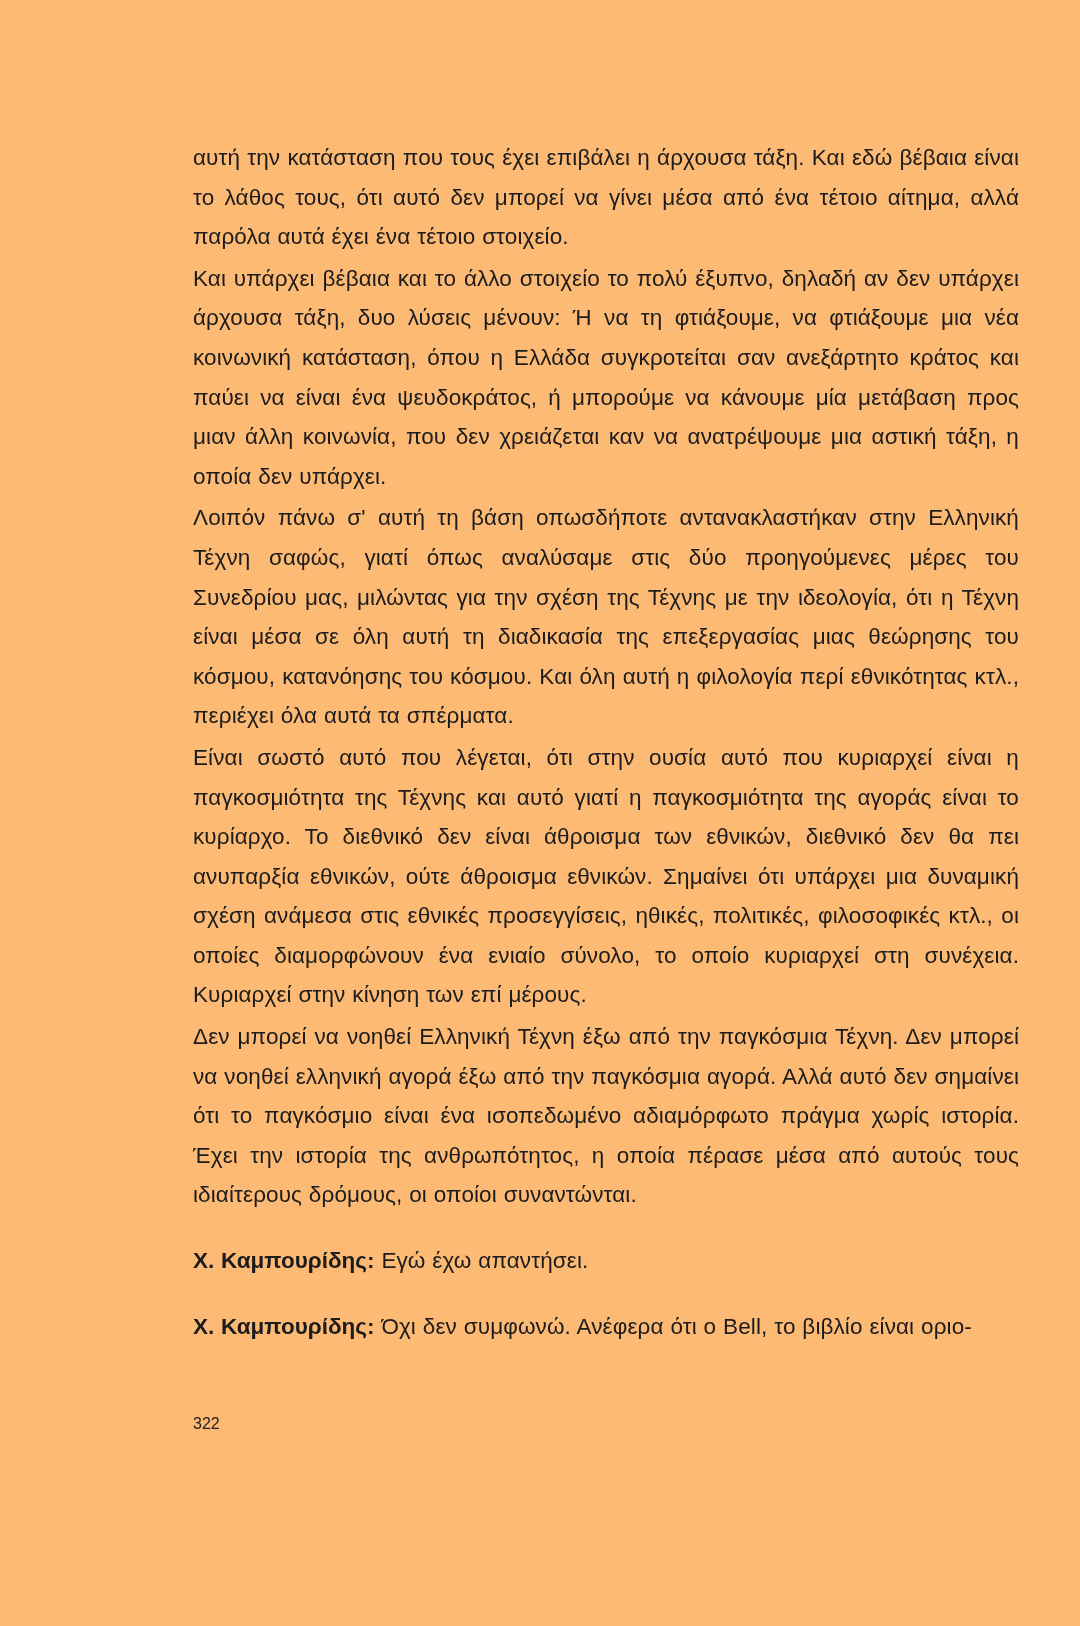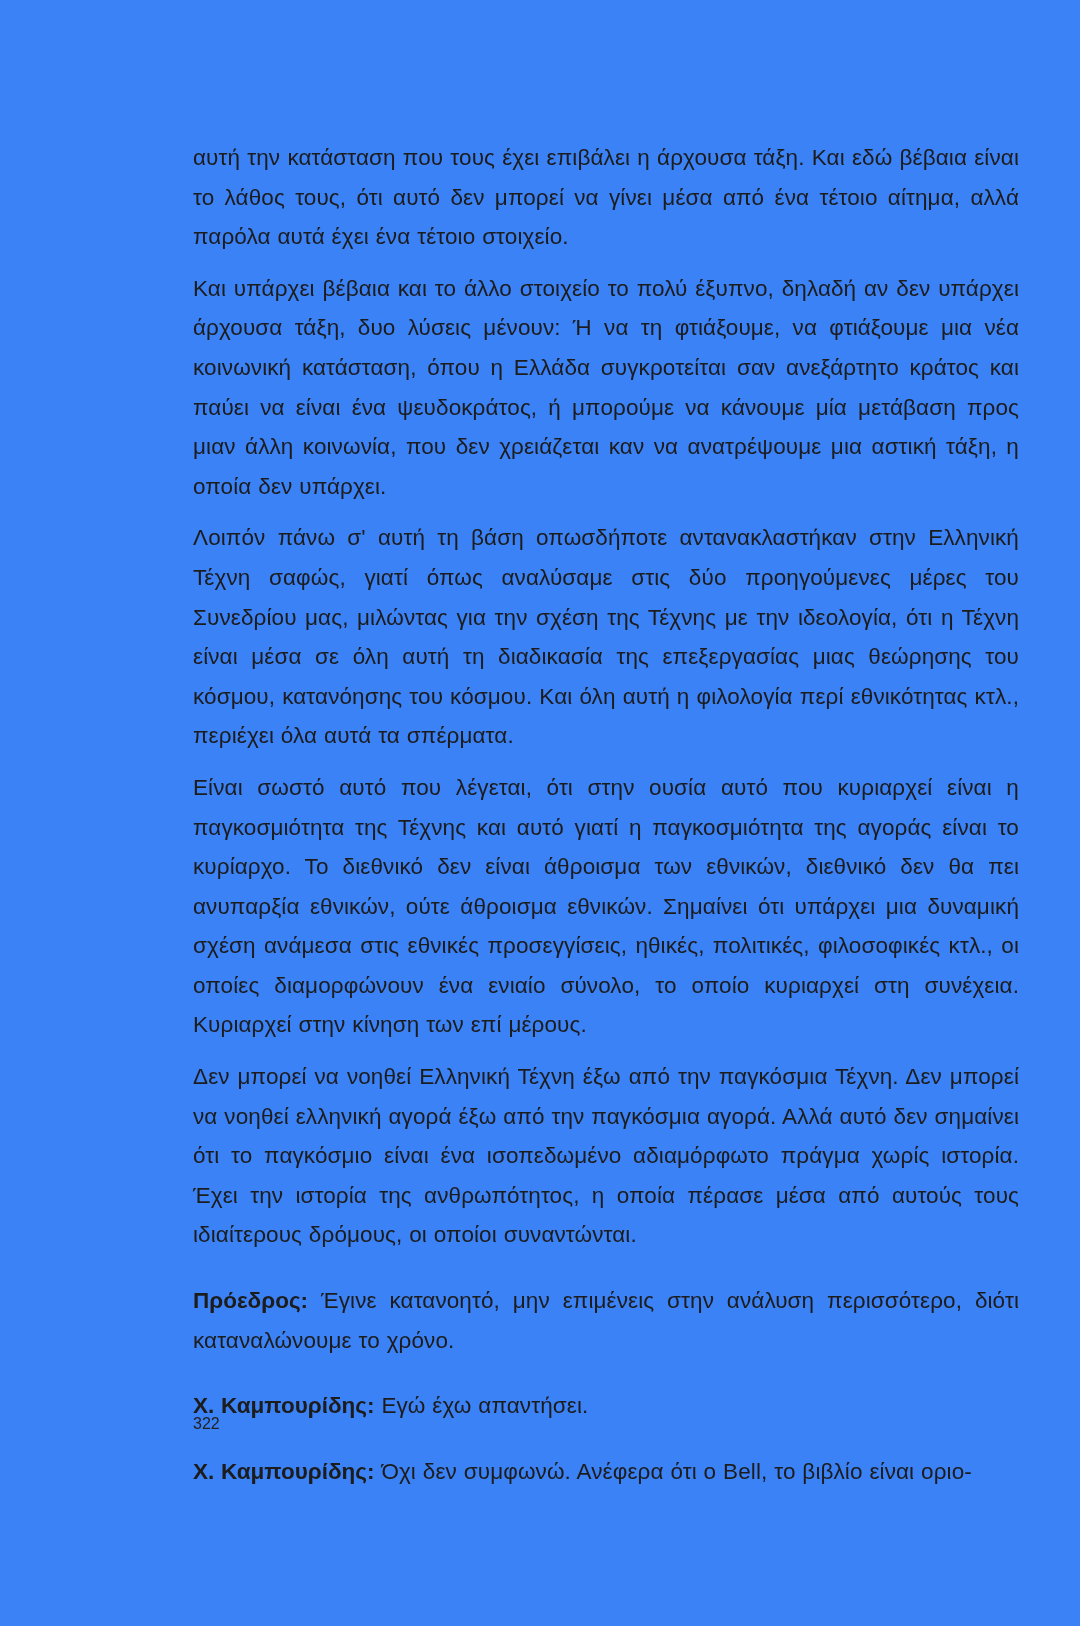--- a/index.html
+++ b/index.html
@@ -12,38 +12,38 @@
       height: 1626px;
       position: relative;
       overflow: hidden;
       font-family: "Liberation Sans", "DejaVu Sans", sans-serif;
       color: #1c1c1c;
     }
     .page {
       position: absolute;
       left: 0; top: 0;
       width: 1080px; height: 1626px;
-      background: #3b82f6;
+      background: #fdba74;
     }
     .text-block {
       position: absolute;
       left: 193px;
       top: 138px;
       width: 826px;
     }
     .para {
       margin: 0;
       font-size: 22.5px;
       line-height: 39.6px;
       text-align: justify;
       text-align-last: left;
       letter-spacing: 0.1px;
       word-spacing: 0.5px;
     }
-    .para + .para { margin-top: 12px; }
+    .para + .para { margin-top: 2px; }
     .para.dialog { margin-top: 26px; }
     .speaker {
       font-weight: bold;
       letter-spacing: 0;
     }
     .page-number {
       position: absolute;
       left: 193px;
       top: 1415px;
       font-size: 16px;
@@ -54,19 +54,18 @@
 <body>
 
 <div class="page">
   <div class="text-block">
     <p class="para">αυτή την κατάσταση που τους έχει επιβάλει η άρχουσα τάξη. Και εδώ βέβαια είναι το λάθος τους, ότι αυτό δεν μπορεί να γίνει μέσα από ένα τέτοιο αίτημα, αλλά παρόλα αυτά έχει ένα τέτοιο στοιχείο.</p>
     <p class="para">Και υπάρχει βέβαια και το άλλο στοιχείο το πολύ έξυπνο, δηλαδή αν δεν υπάρχει άρχουσα τάξη, δυο λύσεις μένουν: Ή να τη φτιάξουμε, να φτιάξουμε μια νέα κοινωνική κατάσταση, όπου η Ελλάδα συγκροτείται σαν ανεξάρτητο κράτος και παύει να είναι ένα ψευδοκράτος, ή μπορούμε να κάνουμε μία μετάβαση προς μιαν άλλη κοινωνία, που δεν χρειάζεται καν να ανατρέψουμε μια αστική τάξη, η οποία δεν υπάρχει.</p>
     <p class="para">Λοιπόν πάνω σ' αυτή τη βάση οπωσδήποτε αντανακλαστήκαν στην Ελληνική Τέχνη σαφώς, γιατί όπως αναλύσαμε στις δύο προηγούμενες μέρες του Συνεδρίου μας, μιλώντας για την σχέση της Τέχνης με την ιδεολογία, ότι η Τέχνη είναι μέσα σε όλη αυτή τη διαδικασία της επεξεργασίας μιας θεώρησης του κόσμου, κατανόησης του κόσμου. Και όλη αυτή η φιλολογία περί εθνικότητας κτλ., περιέχει όλα αυτά τα σπέρματα.</p>
     <p class="para">Είναι σωστό αυτό που λέγεται, ότι στην ουσία αυτό που κυριαρχεί είναι η παγκοσμιότητα της Τέχνης και αυτό γιατί η παγκοσμιότητα της αγοράς είναι το κυρίαρχο. Το διεθνικό δεν είναι άθροισμα των εθνικών, διεθνικό δεν θα πει ανυπαρξία εθνικών, ούτε άθροισμα εθνικών. Σημαίνει ότι υπάρχει μια δυναμική σχέση ανάμεσα στις εθνικές προσεγγίσεις, ηθικές, πολιτικές, φιλοσοφικές κτλ., οι οποίες διαμορφώνουν ένα ενιαίο σύνολο, το οποίο κυριαρχεί στη συνέχεια. Κυριαρχεί στην κίνηση των επί μέρους.</p>
     <p class="para">Δεν μπορεί να νοηθεί Ελληνική Τέχνη έξω από την παγκόσμια Τέχνη. Δεν μπορεί να νοηθεί ελληνική αγορά έξω από την παγκόσμια αγορά. Αλλά αυτό δεν σημαίνει ότι το παγκόσμιο είναι ένα ισοπεδωμένο αδιαμόρφωτο πράγμα χωρίς ιστορία. Έχει την ιστορία της ανθρωπότητος, η οποία πέρασε μέσα από αυτούς τους ιδιαίτερους δρόμους, οι οποίοι συναντώνται.</p>
 
-    <p class="para dialog"><span class="speaker">Πρόεδρος:</span><span> Έγινε κατανοητό, μην επιμένεις στην ανάλυση περισσότερο, διότι καταναλώνουμε το χρόνο.</span></p>
     <p class="para dialog"><span class="speaker">Χ. Καμπουρίδης:</span><span> Εγώ έχω απαντήσει.</span></p>
     <p class="para dialog"><span class="speaker">Χ. Καμπουρίδης:</span><span> Όχι δεν συμφωνώ. Ανέφερα ότι ο Bell, το βιβλίο είναι οριο-</span></p>
   </div>
 
   <div class="page-number">322</div>
 </div>
 
 </body></html>

